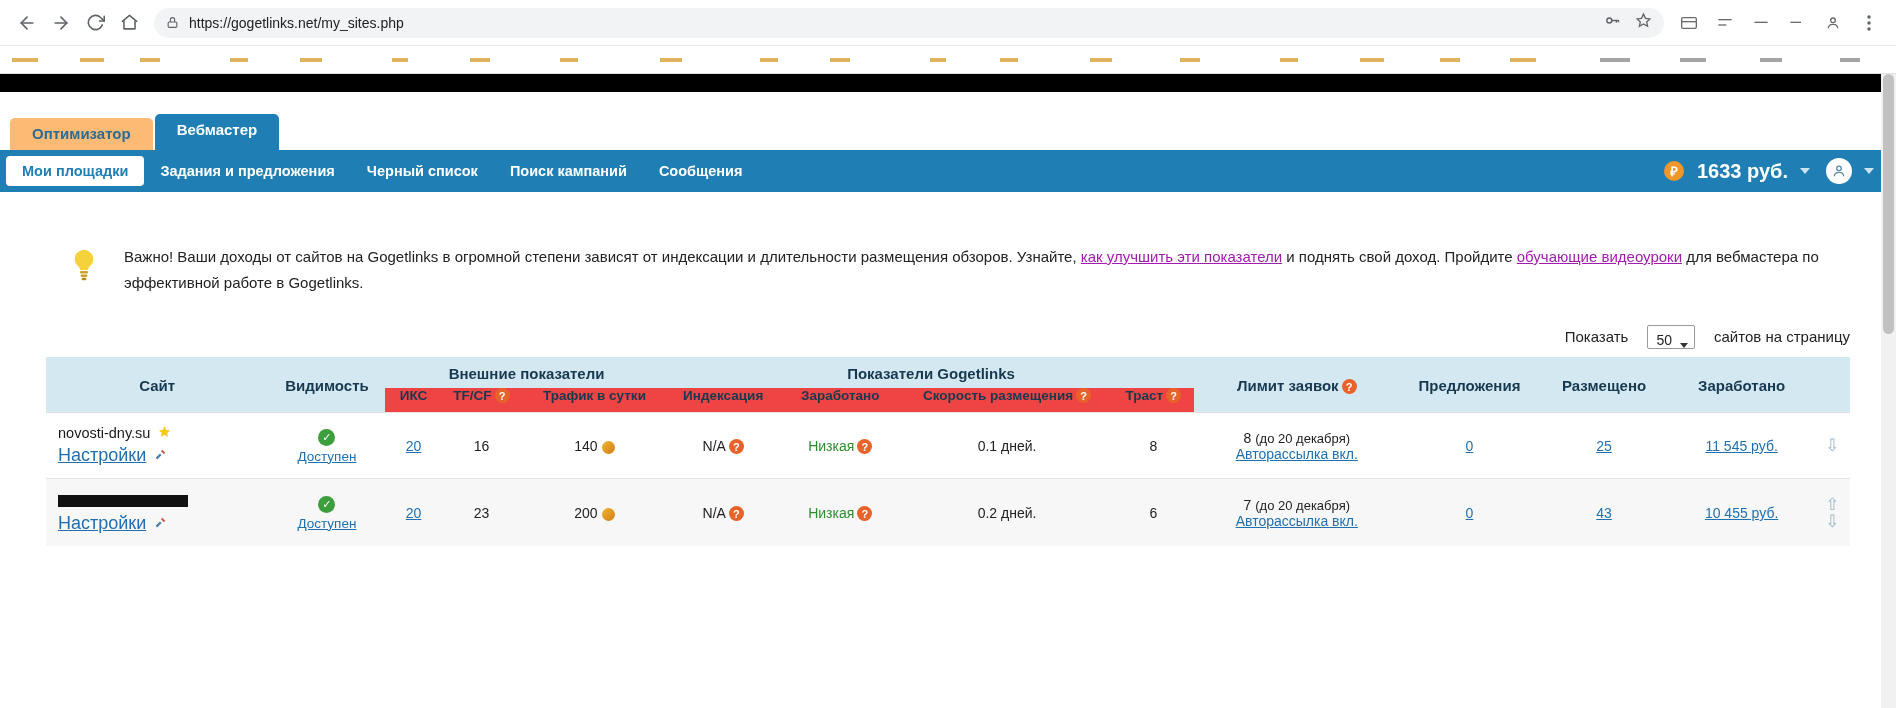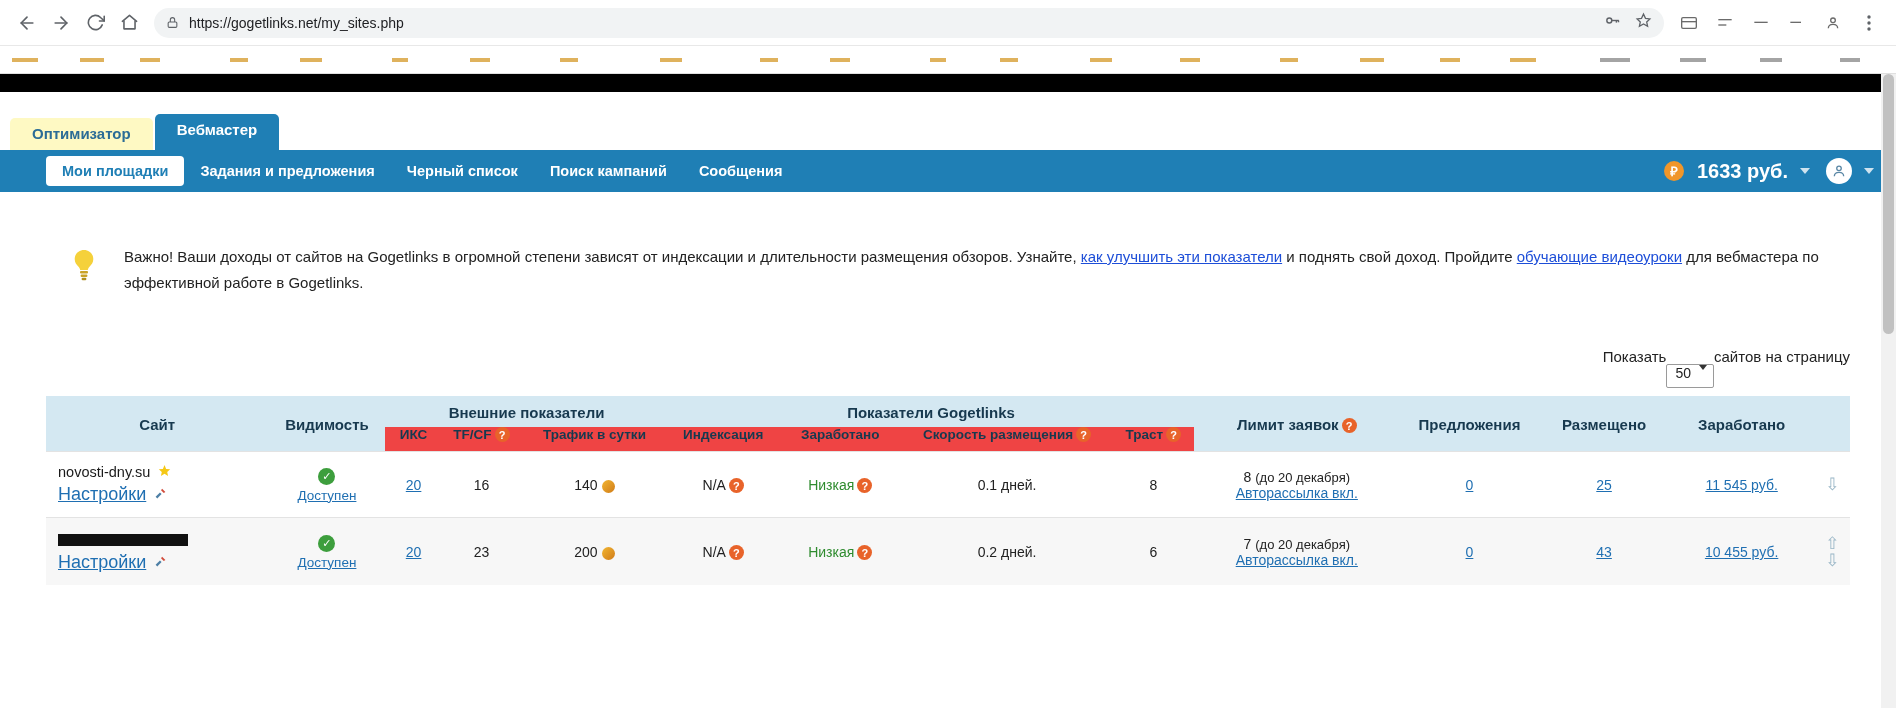--- a/index.html
+++ b/index.html
@@ -96,41 +96,41 @@
   .htabs { display: flex; align-items: flex-end; height: 100%; }
   .htab {
     padding: 7px 22px 8px 22px;
     font-size: 15px;
     font-weight: bold;
     border-radius: 5px 5px 0 0;
     margin-right: 2px;
     position: relative;
     bottom: 0;
   }
-  .htab.inactive { background: #fef9c3; color: #2b6c96; }
+  .htab.inactive { background: #fdba74; color: #2b6c96; }
   .htab.active { background: #1f7fb5; color: #ffffff; padding-bottom: 12px; }
 
   
   .navbar {
     height: 42px;
     background: #1f7fb5;
     display: flex;
     align-items: center;
     padding-left: 6px;
     position: relative;
   }
   .nav-item {
     color: #ffffff;
     font-size: 14.5px;
     font-weight: bold;
     padding: 7px 16px;
     border-radius: 4px;
     white-space: nowrap;
   }
-  .nav-item.active { background: #ffffff; color: #1f7fb5; margin-left: 40px; }
+  .nav-item.active { background: #ffffff; color: #1f7fb5; }
   .nav-right {
     position: absolute;
     right: 12px;
     top: 0; bottom: 0;
     display: flex;
     align-items: center;
     gap: 6px;
   }
   .coin {
     width: 20px; height: 20px; border-radius: 50%;
@@ -167,42 +167,41 @@
     margin-top: 52px;
     padding-left: 12px;
   }
   .bulb { width: 52px; flex: 0 0 52px; display: flex; justify-content: center; padding-top: 4px; }
   .notice-text {
     font-size: 15px;
     color: #222;
     line-height: 1.75;
     padding-left: 14px;
   }
-  .notice-text a { color: #1d4ed8; text-decoration: underline; }
+  .notice-text a { color: #a21caf; text-decoration: underline; }
 
   .perpage {
     display: flex;
     justify-content: flex-end;
     align-items: center;
-    gap: 0;
+    gap: 19px;
     font-size: 15px;
     color: #222;
     margin-top: 28px;
   }
   .select-box {
     border: 1px solid #9a9a9a;
     background: #fff;
     height: 24px;
     padding: 0 6px 0 8px;
     display: flex;
-    align-items: flex-start;
+    align-items: flex-end;
     gap: 8px;
     font-size: 14px;
     border-radius: 2px;
-    margin-top: 39px;
   }
   .sel-caret {
     width: 0; height: 0;
     border-left: 4px solid transparent;
     border-right: 4px solid transparent;
     border-top: 5px solid #333;
   }
 
   
   table.sites {

